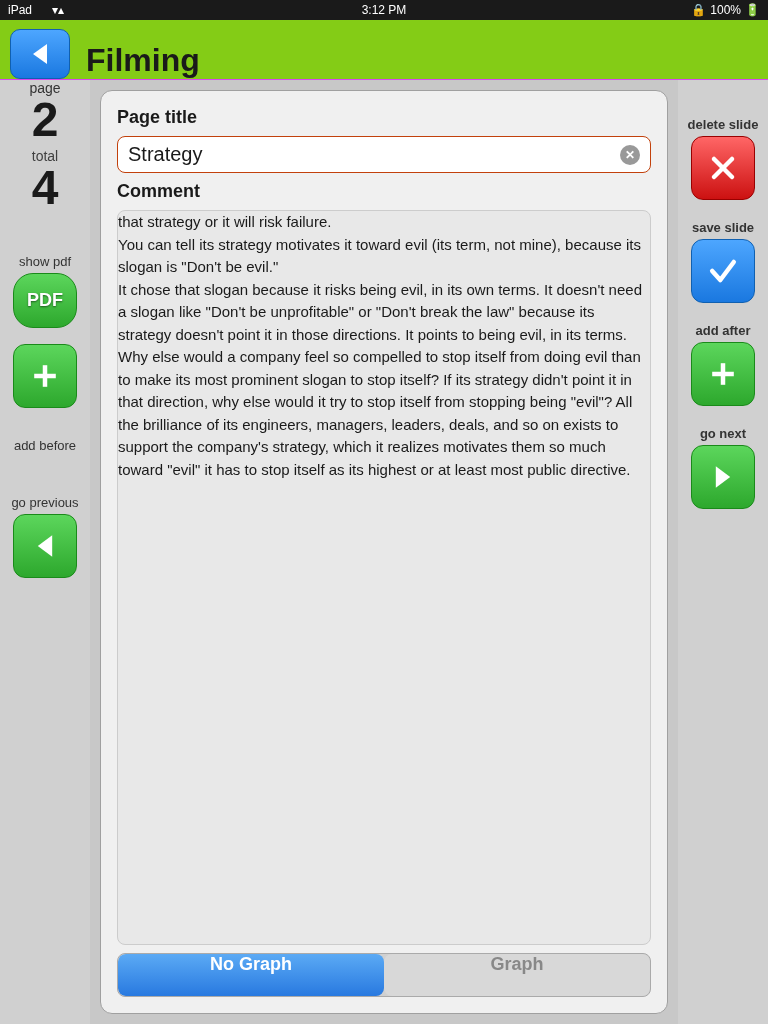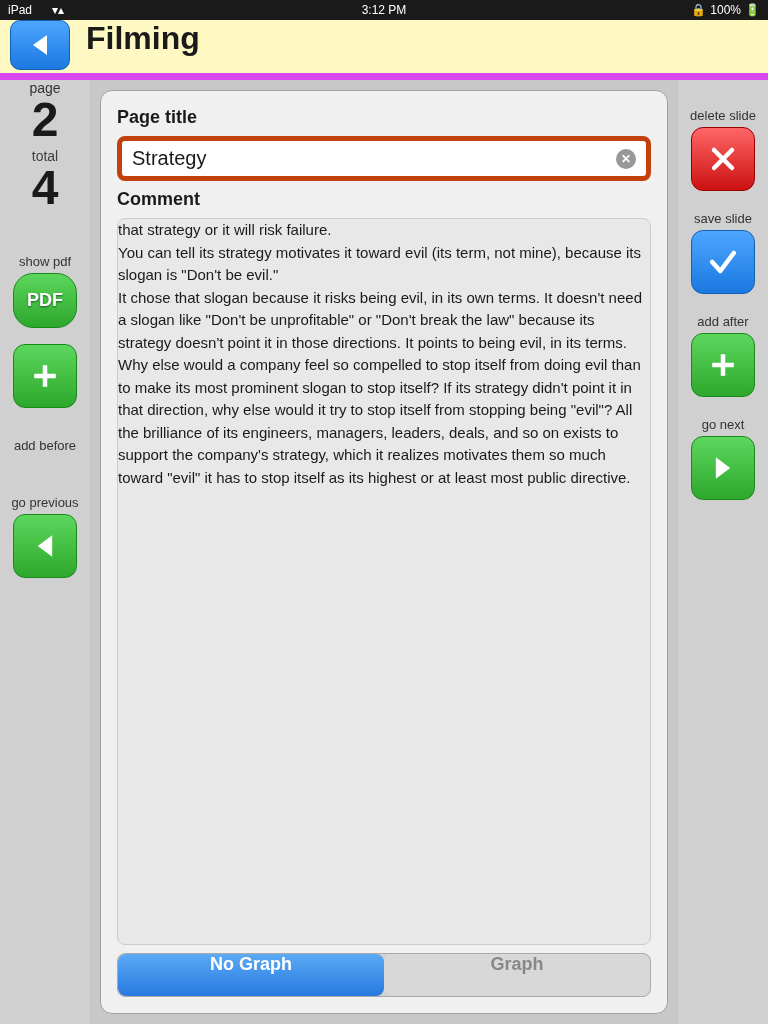--- a/index.html
+++ b/index.html
@@ -25,24 +25,24 @@
       font-weight: 500;
     }
     .status-left { display: flex; align-items: center; gap: 20px; }
     .status-center { position: absolute; left: 50%; transform: translateX(-50%); }
     .status-right { display: flex; align-items: center; gap: 4px; margin-left: auto; }
 
     
     .title-bar {
       width: 768px;
       height: 60px;
-      background: #fef9c3;
-      border-bottom: 7px solid #d946ef;
-      display: flex;
-      align-items: flex-start;
+      background: #84cc16;
+      border-bottom: 1px solid #d946ef;
+      display: flex;
+      align-items: flex-end;
       padding: 0 10px;
     }
     .back-button {
       width: 60px;
       height: 50px;
       background: linear-gradient(180deg, #4da6ff 0%, #1a78e0 100%);
       border-radius: 10px;
       display: flex;
       align-items: center;
       justify-content: center;
@@ -150,22 +150,23 @@
       border: 1px solid #1a8a1a;
     }
 
     
     .right-sidebar {
       width: 90px;
       background: #d0d0d0;
       display: flex;
       flex-direction: column;
       align-items: center;
-      padding-top: 28px;
+      padding-top: 37px;
       gap: 0;
+      font-weight: bold;
     }
     .right-section {
       display: flex;
       flex-direction: column;
       align-items: center;
       gap: 4px;
       margin-bottom: 20px;
     }
     .right-label {
       font-size: 13px;
@@ -228,21 +229,21 @@
     }
 
     .field-label {
       font-size: 18px;
       font-weight: bold;
       color: #1a1a1a;
     }
 
     .text-input-container {
       background: white;
-      border: 5px solid #c2410c;
+      border: 1px solid #c2410c;
       border-radius: 8px;
       display: flex;
       align-items: center;
       padding: 6px 10px;
     }
     .text-input {
       flex: 1;
       font-size: 20px;
       color: #1a1a1a;
       border: none;

